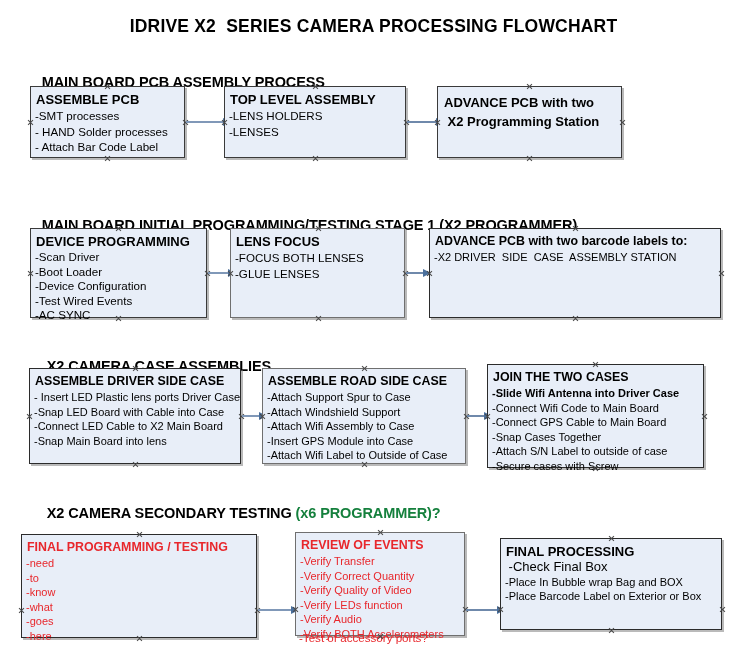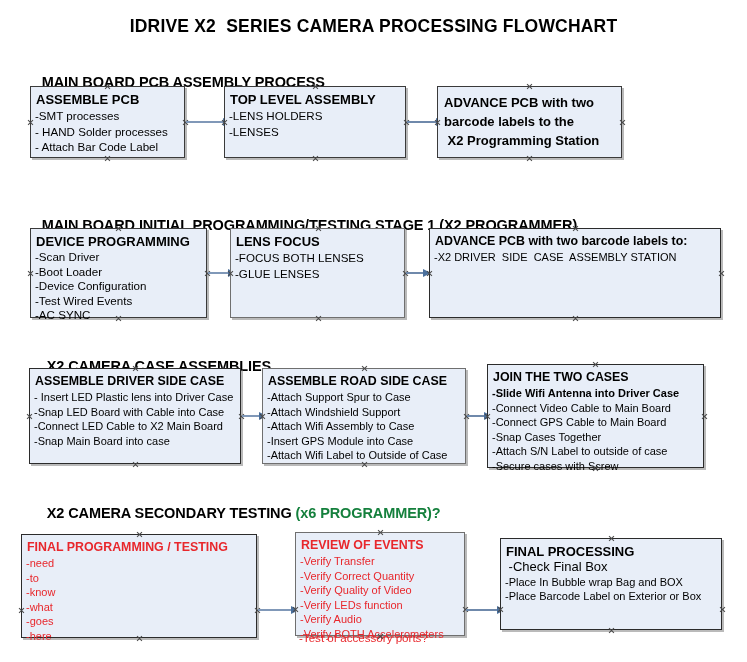--- a/index.html
+++ b/index.html
@@ -161,21 +161,20 @@
   <div class="handle" style="left:315px; top:158px;"></div>
   <div class="handle" style="left:224px; top:122px;"></div>
   <div class="handle" style="left:406px; top:122px;"></div>
 
   <div class="arrow dark" style="left:407px; top:121px; width:30px;">
     <span class="head"></span>
   </div>
 
   <div class="node" style="left:437px; top:86px; width:185px; height:72px;">
     <div class="node-title-block">ADVANCE PCB with two</div>
-    <div class="node-title-block" style="padding-top:0;">barcode labels to the</div>
     <div class="node-title-block" style="padding-top:0;"> X2 Programming Station</div>
   </div>
   <div class="handle" style="left:529px; top:86px;"></div>
   <div class="handle" style="left:529px; top:158px;"></div>
   <div class="handle" style="left:437px; top:122px;"></div>
   <div class="handle" style="left:622px; top:122px;"></div>
 
   <div class="section-header" style="left:26px; top:201px;">
     <span>MAIN BOARD INITIAL PROGRAMMING/TESTING STAGE 1 (X2 PROGRAMMER)</span>
   </div>
@@ -219,24 +218,24 @@
   <div class="handle" style="left:575px; top:318px;"></div>
   <div class="handle" style="left:429px; top:273px;"></div>
   <div class="handle" style="left:721px; top:273px;"></div>
 
   <div class="section-header" style="left:31px; top:342px;">
     <span>X2 CAMERA CASE ASSEMBLIES</span>
   </div>
 
   <div class="node thin-border" style="left:29px; top:368px; width:212px; height:96px;">
     <div class="node-title small">ASSEMBLE DRIVER SIDE CASE</div>
-    <div class="node-line tight" style="font-size:11px;">- Insert LED Plastic lens into Driver Case</div>
+    <div class="node-line tight" style="font-size:11px;">- Insert LED Plastic lens ports Driver Case</div>
     <div class="node-line tight" style="font-size:11px;">-Snap LED Board with Cable into Case</div>
     <div class="node-line tight" style="font-size:11px;">-Connect LED Cable to X2 Main Board</div>
-    <div class="node-line tight" style="font-size:11px;">-Snap Main Board into case</div>
+    <div class="node-line tight" style="font-size:11px;">-Snap Main Board into lens</div>
   </div>
   <div class="handle" style="left:135px; top:368px;"></div>
   <div class="handle" style="left:135px; top:464px;"></div>
   <div class="handle" style="left:29px; top:416px;"></div>
   <div class="handle" style="left:241px; top:416px;"></div>
 
   <div class="arrow" style="left:242px; top:415px; width:18px;">
     <span class="head"></span>
   </div>
 
@@ -253,21 +252,21 @@
   <div class="handle" style="left:262px; top:416px;"></div>
   <div class="handle" style="left:466px; top:416px;"></div>
 
   <div class="arrow dark" style="left:467px; top:415px; width:18px;">
     <span class="head"></span>
   </div>
 
   <div class="node thin-border" style="left:487px; top:364px; width:217px; height:104px;">
     <div class="node-title small">JOIN THE TWO CASES</div>
     <div class="node-line tight" style="font-size:11px;font-weight:bold;">-Slide Wifi Antenna into Driver Case</div>
-    <div class="node-line tight" style="font-size:11px;">-Connect Video Cable to Main Board</div>
+    <div class="node-line tight" style="font-size:11px;">-Connect Wifi Code to Main Board</div>
     <div class="node-line tight" style="font-size:11px;">-Connect GPS Cable to Main Board</div>
     <div class="node-line tight" style="font-size:11px;">-Snap Cases Together</div>
     <div class="node-line tight" style="font-size:11px;">-Attach S/N Label to outside of case</div>
     <div class="node-line tight" style="font-size:11px;">-Secure cases with Screw</div>
   </div>
   <div class="handle" style="left:595px; top:364px;"></div>
   <div class="handle" style="left:595px; top:468px;"></div>
   <div class="handle" style="left:487px; top:416px;"></div>
   <div class="handle" style="left:704px; top:416px;"></div>
 

